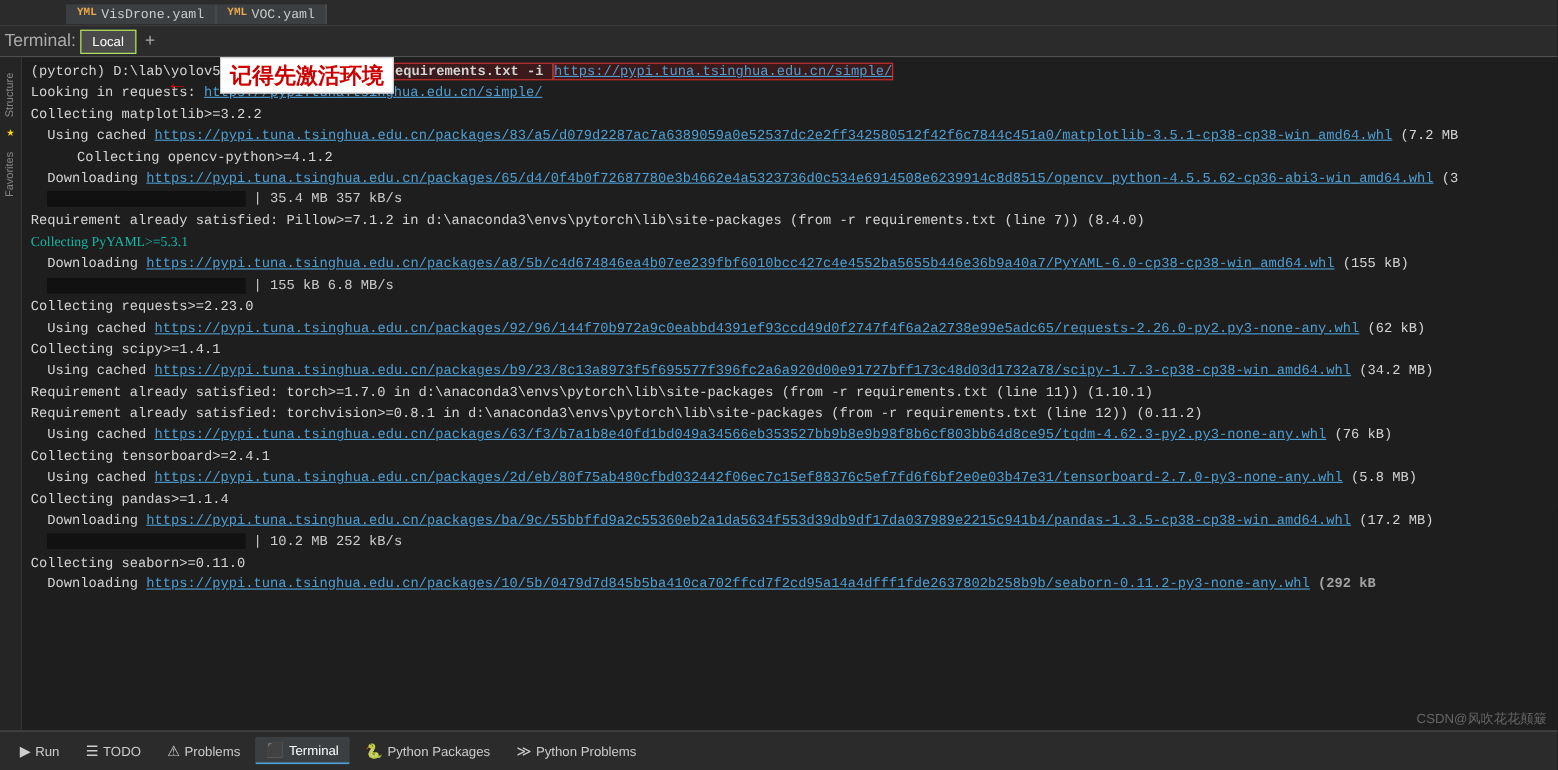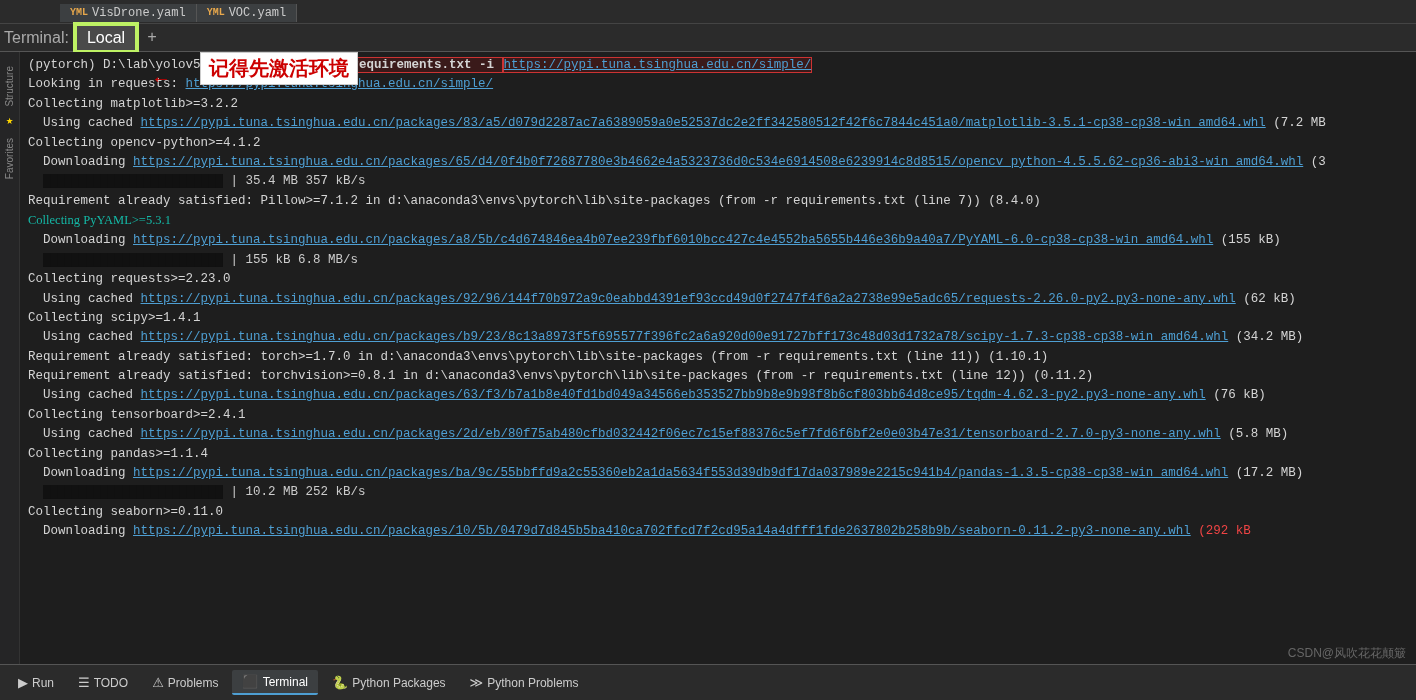--- a/index.html
+++ b/index.html
@@ -79,25 +79,25 @@
     .terminal-label {
       color: #aaa;
       font-size: 16px;
       font-family: Arial, sans-serif;
       margin-right: 4px;
     }
     .terminal-tab {
       display: flex;
       align-items: center;
       padding: 3px 10px;
-      font-size: 16px;
+      font-size: 12px;
       font-family: Arial, sans-serif;
       color: #ccc;
       background: #3c3f41;
-      border: 4px solid #bef264;
+      border: 1px solid #bef264;
       cursor: pointer;
       margin-right: 2px;
     }
     .terminal-tab.active {
       background: #4a4a4a;
       color: white;
     }
     .add-tab-btn {
       color: #aaa;
       font-size: 16px;
@@ -228,41 +228,41 @@
     <span class="sidebar-star">★</span>
     <span class="sidebar-section">Favorites</span>
   </div>
 
   <div class="terminal-main" id="terminal-output">
 
   <div class="line"><span style="color: rgb(212, 212, 212);">(pytorch) D:\lab\yolov5-6.0&gt;</span><span style="background: rgb(58, 26, 26); border: 1px solid rgb(204, 51, 51); color: rgb(212, 212, 212); font-weight: bold;">pip install -r requirements.txt -i </span><span style="background: rgb(58, 26, 26); border: 1px solid rgb(204, 51, 51); color: rgb(78, 159, 211); text-decoration: underline;">https://pypi.tuna.tsinghua.edu.cn/simple/</span></div>
       <div class="line"><span style="color: rgb(212, 212, 212);">Looking in requests: </span><span style="color: rgb(78, 159, 211); text-decoration: underline;">https://pypi.tuna.tsinghua.edu.cn/simple/</span></div>
       <div class="line"><span style="color: rgb(212, 212, 212);">Collecting matplotlib&gt;=3.2.2</span></div>
       <div class="line"><span style="color: rgb(212, 212, 212);">  Using cached </span><span style="color: rgb(78, 159, 211); text-decoration: underline;">https://pypi.tuna.tsinghua.edu.cn/packages/83/a5/d079d2287ac7a6389059a0e52537dc2e2ff342580512f42f6c7844c451a0/matplotlib-3.5.1-cp38-cp38-win_amd64.whl</span><span style="color: rgb(212, 212, 212); margin-top: 23px;"> (7.2 MB</span></div>
-      <div class="line"><span style="color: rgb(212, 212, 212);">Collecting opencv-python&gt;=4.1.2</span></div>
+      <div class="line"><span style="color: rgb(212, 212, 212); margin-left: 42px;">Collecting opencv-python&gt;=4.1.2</span></div>
       <div class="line"><span style="color: rgb(212, 212, 212);">  Downloading </span><span style="color: rgb(78, 159, 211); text-decoration: underline;">https://pypi.tuna.tsinghua.edu.cn/packages/65/d4/0f4b0f72687780e3b4662e4a5323736d0c534e6914508e6239914c8d8515/opencv_python-4.5.5.62-cp36-abi3-win_amd64.whl</span><span style="color: rgb(212, 212, 212);"> (3</span></div>
       <div class="line">  <span style="color:#111;background:#111;font-size:12px;">█████████████████████████</span><span style="color:#ccc;"> | 35.4 MB 357 kB/s</span></div>
       <div class="line"><span style="color: rgb(212, 212, 212);">Requirement already satisfied: Pillow&gt;=7.1.2 in d:\anaconda3\envs\pytorch\lib\site-packages (from -r requirements.txt (line 7)) (8.4.0)</span></div>
       <div class="line"><span style="color: #14b8a6; font-family: Liberation Serif, serif;">Collecting PyYAML&gt;=5.3.1</span></div>
       <div class="line"><span style="color: rgb(212, 212, 212);">  Downloading </span><span style="color: rgb(78, 159, 211); text-decoration: underline;">https://pypi.tuna.tsinghua.edu.cn/packages/a8/5b/c4d674846ea4b07ee239fbf6010bcc427c4e4552ba5655b446e36b9a40a7/PyYAML-6.0-cp38-cp38-win_amd64.whl</span><span style="color: rgb(212, 212, 212);"> (155 kB)</span></div>
       <div class="line">  <span style="color:#111;background:#111;font-size:12px;">█████████████████████████</span><span style="color:#ccc;"> | 155 kB 6.8 MB/s</span></div>
       <div class="line"><span style="color: rgb(212, 212, 212);">Collecting requests&gt;=2.23.0</span></div>
       <div class="line"><span style="color: rgb(212, 212, 212);">  Using cached </span><span style="color: rgb(78, 159, 211); text-decoration: underline;">https://pypi.tuna.tsinghua.edu.cn/packages/92/96/144f70b972a9c0eabbd4391ef93ccd49d0f2747f4f6a2a2738e99e5adc65/requests-2.26.0-py2.py3-none-any.whl</span><span style="color: rgb(212, 212, 212);"> (62 kB)</span></div>
       <div class="line"><span style="color: rgb(212, 212, 212);">Collecting scipy&gt;=1.4.1</span></div>
       <div class="line"><span style="color: rgb(212, 212, 212);">  Using cached </span><span style="color: rgb(78, 159, 211); text-decoration: underline;">https://pypi.tuna.tsinghua.edu.cn/packages/b9/23/8c13a8973f5f695577f396fc2a6a920d00e91727bff173c48d03d1732a78/scipy-1.7.3-cp38-cp38-win_amd64.whl</span><span style="color: rgb(212, 212, 212);"> (34.2 MB)</span></div>
       <div class="line"><span style="color: rgb(212, 212, 212);">Requirement already satisfied: torch&gt;=1.7.0 in d:\anaconda3\envs\pytorch\lib\site-packages (from -r requirements.txt (line 11)) (1.10.1)</span></div>
       <div class="line"><span style="color: rgb(212, 212, 212);">Requirement already satisfied: torchvision&gt;=0.8.1 in d:\anaconda3\envs\pytorch\lib\site-packages (from -r requirements.txt (line 12)) (0.11.2)</span></div>
       <div class="line"><span style="color: rgb(212, 212, 212);">  Using cached </span><span style="color: rgb(78, 159, 211); text-decoration: underline;">https://pypi.tuna.tsinghua.edu.cn/packages/63/f3/b7a1b8e40fd1bd049a34566eb353527bb9b8e9b98f8b6cf803bb64d8ce95/tqdm-4.62.3-py2.py3-none-any.whl</span><span style="color: rgb(212, 212, 212);"> (76 kB)</span></div>
       <div class="line"><span style="color: rgb(212, 212, 212);">Collecting tensorboard&gt;=2.4.1</span></div>
       <div class="line"><span style="color: rgb(212, 212, 212);">  Using cached </span><span style="color: rgb(78, 159, 211); text-decoration: underline;">https://pypi.tuna.tsinghua.edu.cn/packages/2d/eb/80f75ab480cfbd032442f06ec7c15ef88376c5ef7fd6f6bf2e0e03b47e31/tensorboard-2.7.0-py3-none-any.whl</span><span style="color: rgb(212, 212, 212);"> (5.8 MB)</span></div>
       <div class="line"><span style="color: rgb(212, 212, 212);">Collecting pandas&gt;=1.1.4</span></div>
       <div class="line"><span style="color: rgb(212, 212, 212);">  Downloading </span><span style="color: rgb(78, 159, 211); text-decoration: underline;">https://pypi.tuna.tsinghua.edu.cn/packages/ba/9c/55bbffd9a2c55360eb2a1da5634f553d39db9df17da037989e2215c941b4/pandas-1.3.5-cp38-cp38-win_amd64.whl</span><span style="color: rgb(212, 212, 212);"> (17.2 MB)</span></div>
       <div class="line">  <span style="color:#111;background:#111;font-size:12px;">█████████████████████████</span><span style="color:#ccc;"> | 10.2 MB 252 kB/s</span></div>
       <div class="line"><span style="color: rgb(212, 212, 212);">Collecting seaborn&gt;=0.11.0</span></div>
-      <div class="line"><span style="color: rgb(212, 212, 212);">  Downloading </span><span style="color: rgb(78, 159, 211); text-decoration: underline;">https://pypi.tuna.tsinghua.edu.cn/packages/10/5b/0479d7d845b5ba410ca702ffcd7f2cd95a14a4dfff1fde2637802b258b9b/seaborn-0.11.2-py3-none-any.whl</span><span style="color: #ef4444;"> (292 kB</span></div>
+      <div class="line"><span style="color: rgb(212, 212, 212);">  Downloading </span><span style="color: rgb(78, 159, 211); text-decoration: underline;">https://pypi.tuna.tsinghua.edu.cn/packages/10/5b/0479d7d845b5ba410ca702ffcd7f2cd95a14a4dfff1fde2637802b258b9b/seaborn-0.11.2-py3-none-any.whl</span><span style="color: #a3a3a3; font-weight: bold;"> (292 kB</span></div>
     </div>
 </div>
 
 <div class="bottom-toolbar">
 <div class="toolbar-btn">
       <span class="toolbar-icon">▶</span>
       <span>Run</span>
     </div>
     <div class="toolbar-btn">
       <span class="toolbar-icon">☰</span>

